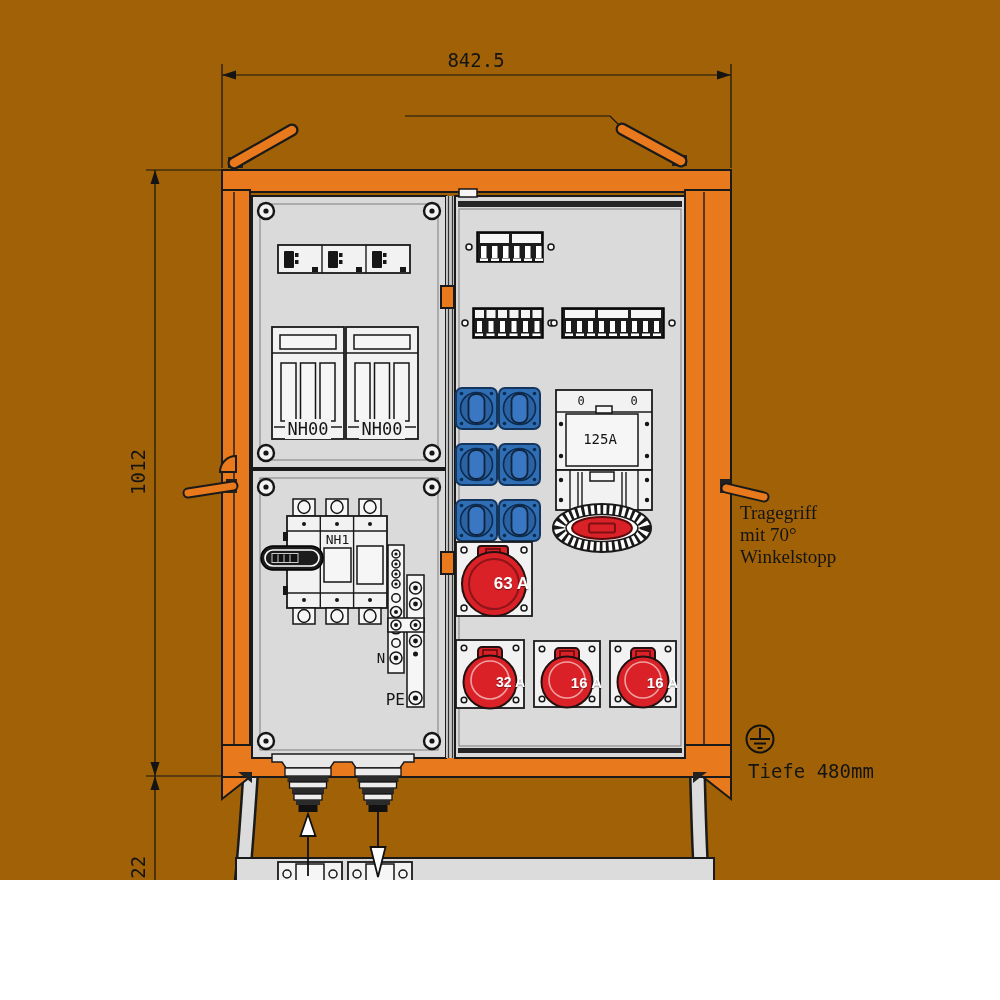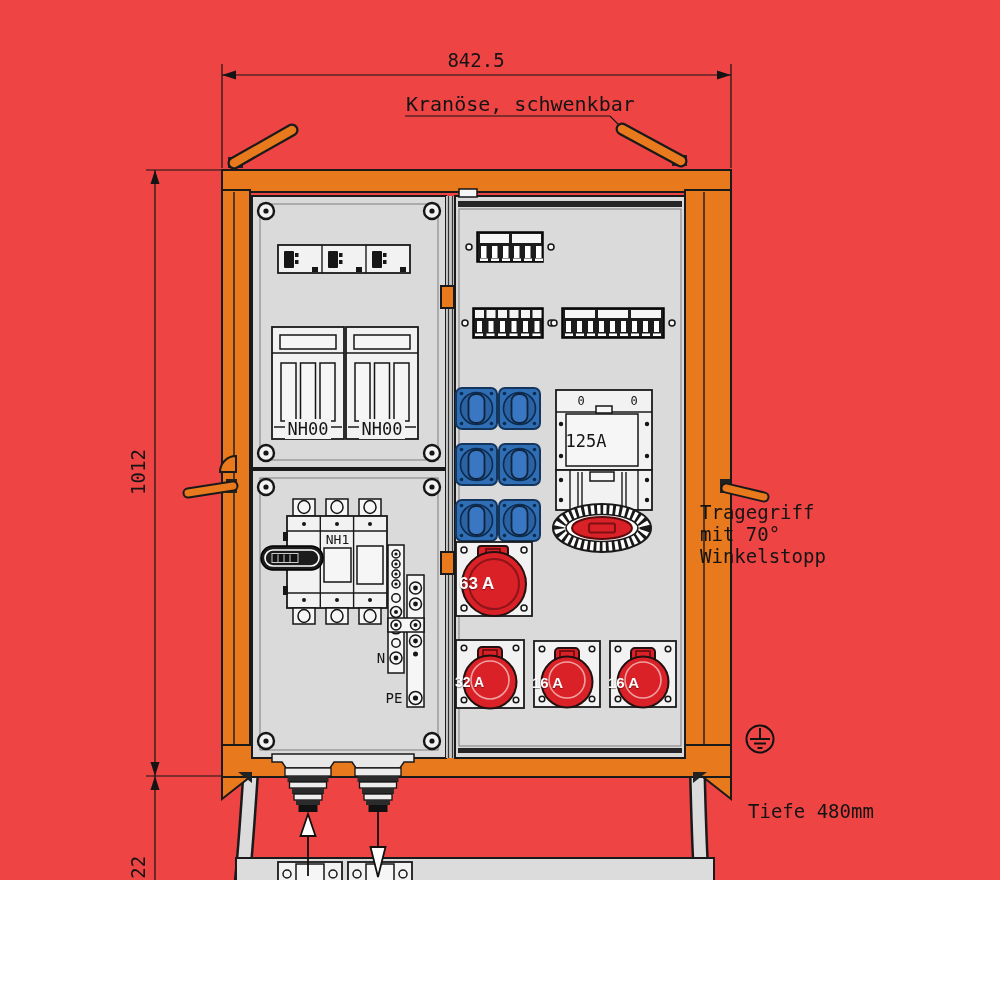--- a/index.html
+++ b/index.html
@@ -1,20 +1,20 @@
 <!DOCTYPE html>
 <html style="--c-orange: #E8791C; --c-panel_gray: #DADADA; --c-socket_blue: #2F6EB5; --c-socket_red: #DA2127; --c-outline: #1A1A1A; --c-white: #FFFFFF;"><head>
 <meta charset="utf-8">
 <style>
   :root{
     --c-orange:#E8791C; --c-panel_gray:#DADADA; --c-socket_blue:#2F6EB5;
     --c-socket_red:#DA2127; --c-outline:#1A1A1A; --c-white:#FFFFFF;
   }
   html,body{margin:0;padding:0;background:#fff;}
-  #canvas{position:relative;width:1000px;height:880px;background:#ef4444;overflow:hidden;
+  #canvas{position:relative;width:1000px;height:880px;background:#a16207;overflow:hidden;
           font-family:"DejaVu Sans Mono", monospace;color:#141414;}
   svg{position:absolute;left:0;top:0;}
   .orange{fill:var(--c-orange);stroke:var(--c-outline);stroke-width:2;}
   .panel{fill:var(--c-panel_gray);stroke:var(--c-outline);stroke-width:2;}
   .inner{fill:none;stroke:#7d7d7d;stroke-width:1;}
   .white{fill:#F2F2F2;stroke:var(--c-outline);stroke-width:1.8;}
   .blk{fill:#161616;stroke:none;}
   .dim{stroke:#141414;stroke-width:1.2;fill:none;}
   .dimf{fill:#141414;stroke:none;}
   .thin{stroke:var(--c-outline);stroke-width:1.4;fill:none;}
@@ -22,21 +22,21 @@
   .sml{fill:#f6f6f6;stroke:#161616;stroke-width:1.5;}
   .dot{fill:#161616;stroke:none;}
   .blue{fill:var(--c-socket_blue);stroke:#14365c;stroke-width:2;}
   .red{fill:var(--c-socket_red);stroke:#231010;stroke-width:2;}
   .gray{fill:#DCDCDC;stroke:var(--c-outline);stroke-width:2;}
   .lbl{position:absolute;white-space:nowrap;font-size:19px;line-height:1.15;}
   .ctr{text-align:center;}
   .vlbl{position:absolute;width:90px;text-align:center;transform:rotate(-90deg);font-size:19px;}
   .tag{position:absolute;text-align:center;font-size:17px;}
   .tag span{background:#F2F2F2;padding:0 3px;}
-  .sock{position:absolute;text-align:left;color:#fff;font-weight:bold;
+  .sock{position:absolute;text-align:right;color:#fff;font-weight:bold;
         font-family:"Liberation Sans",sans-serif;text-shadow:0 1px 1px rgba(0,0,0,.45);}
 </style>
 </head>
 <body>
 
 <div id="canvas">
 <svg width="1000" height="1000" viewBox="0 0 1000 1000">
 
   <g>
     <path class="dim" d="M222,64 V168 M731,64 V168 M222,75 H731"></path>
@@ -512,38 +512,37 @@
   <g>
     <circle cx="760" cy="739" r="13.5" fill="none" stroke="#111" stroke-width="2"></circle>
     <line x1="760" y1="728" x2="760" y2="739" stroke="#111" stroke-width="2"></line>
     <line x1="750" y1="739" x2="770" y2="739" stroke="#111" stroke-width="2"></line>
     <line x1="754" y1="743.5" x2="766" y2="743.5" stroke="#111" stroke-width="2"></line>
     <line x1="757.5" y1="748" x2="762.5" y2="748" stroke="#111" stroke-width="2"></line>
   </g>
 </svg>
 
 <div class="lbl ctr" style="left:420px;top:50px;width:112px;">842.5</div>
-<div class="lbl" style="left:406px;top:93px;font-size:20px;">Kranöse, schwenkbar</div>
 <div class="vlbl" style="left:93px;top:461px;">1012</div>
 <div class="vlbl" style="left:93px;top:862px;">322</div>
 
-<div class="lbl" style="left:700px;top:502px;font-size:19px;">
+<div class="lbl" style="left:740px;top:502px;font-size:19px;font-family:Liberation Serif, serif;">
   <div>Tragegriff</div>
   <div>mit 70°</div>
   <div>Winkelstopp</div>
 </div>
-<div class="lbl" style="left:748px;top:801px;">Tiefe 480mm</div>
+<div class="lbl" style="left:748px;top:761px;">Tiefe 480mm</div>
 
 <div class="tag" style="left:272px;top:419px;width:72px;"><span>NH00</span></div>
 <div class="tag" style="left:346px;top:419px;width:72px;"><span>NH00</span></div>
 <div class="tag" style="left:322px;top:532px;width:31px;font-size:13px;">NH1</div>
 <div class="tag" style="left:372px;top:650px;width:18px;font-size:14px;">N</div>
-<div class="tag" style="left:383px;top:690px;width:22px;font-size:14px;">PE</div>
+<div class="tag" style="left:383px;top:690px;width:22px;font-size:16px;text-align:right;">PE</div>
 
 <div class="tag" style="left:574px;top:394px;width:14px;font-size:12px;">0</div>
 <div class="tag" style="left:627px;top:394px;width:14px;font-size:12px;">0</div>
-<div class="tag" style="left:550px;top:431px;width:72px;font-size:17px;">125A</div>
+<div class="tag" style="left:564px;top:431px;width:72px;font-size:14px;">125A</div>
 
 <div class="sock" style="left:459px;top:574px;width:70px;font-size:17px;">63 A</div>
 <div class="sock" style="left:455px;top:674px;width:70px;font-size:14px;">32 A</div>
 <div class="sock" style="left:532px;top:674px;width:70px;font-size:15px;">16 A</div>
 <div class="sock" style="left:608px;top:674px;width:70px;font-size:15px;">16 A</div>
 </div>
 
 </body></html>

